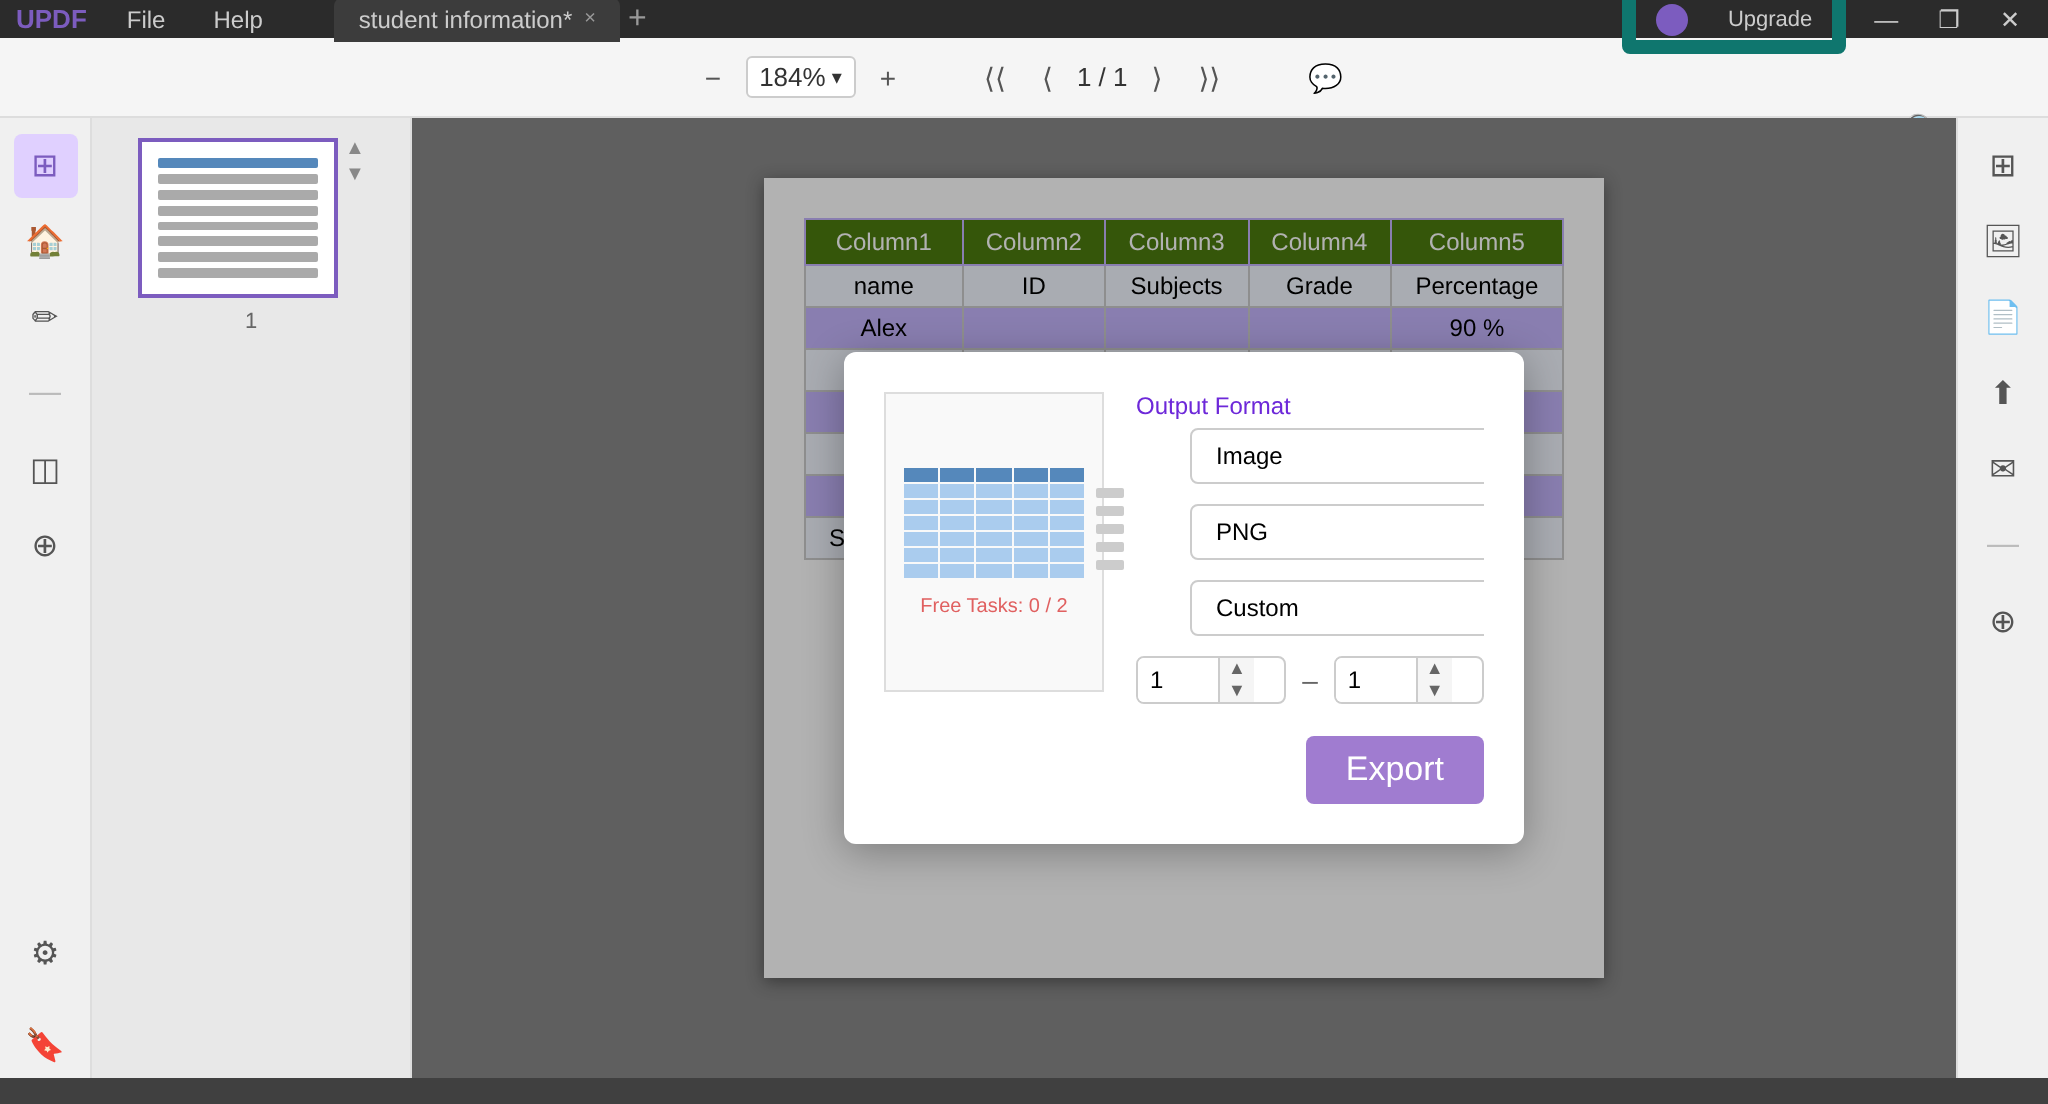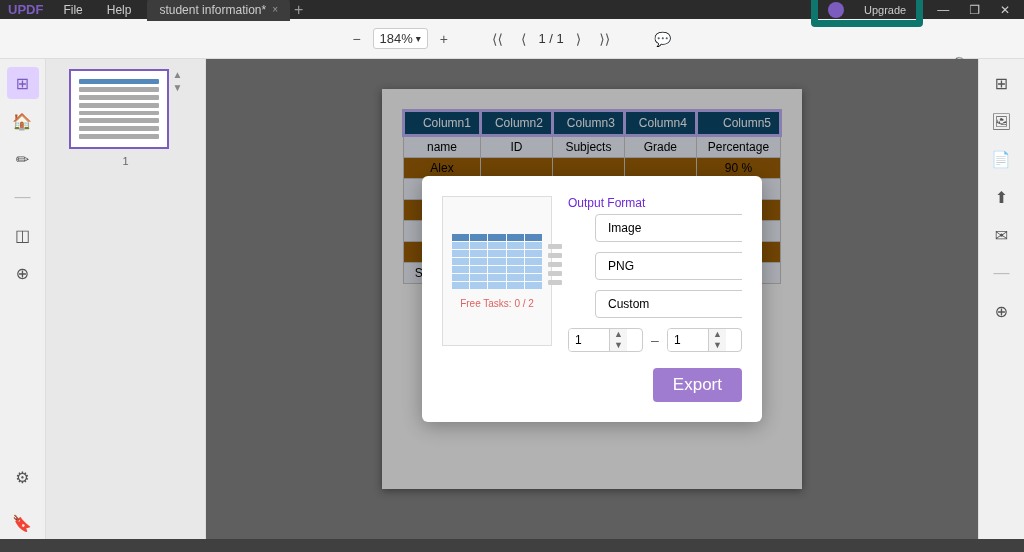--- a/index.html
+++ b/index.html
@@ -23,21 +23,21 @@
     .titlebar-menu-item {
       color: #ccc;
       font-size: 12px;
       padding: 2px 8px;
       cursor: pointer;
     }
     .tab-area {
       display: flex;
       align-items: center;
       flex: 1;
-      margin-left: 0;
+      margin-left: 20px;
       text-align: center;
     }
     .tab {
       background: #3c3c3c;
       color: #ccc;
       font-size: 12px;
       padding: 4px 12px;
       border-radius: 4px 4px 0 0;
       display: flex;
       align-items: center;
@@ -231,32 +231,31 @@
       position: relative;
     }
 
     
     .pdf-table {
       width: 100%;
       border-collapse: collapse;
       font-size: 12px;
     }
     .pdf-table th {
-      background: #0c4a6e;
+      background: #4d7c0f;
       color: white;
       padding: 4px 8px;
-      border: 3px solid #c4b5fd;
+      border: 1px solid #c4b5fd;
       font-weight: normal;
-      text-align: right;
     }
     .pdf-table td {
       border: 1px solid #ccc;
       padding: 3px 8px;
       text-align: center;
-      background: #a16207;
+      background: #c4b5fd;
     }
     .pdf-table tr:nth-child(even) td { background: #f2f7ff; }
 
     
     .right-sidebar {
       width: 46px;
       background: #f0f0f0;
       border-left: 1px solid #ddd;
       display: flex;
       flex-direction: column;

